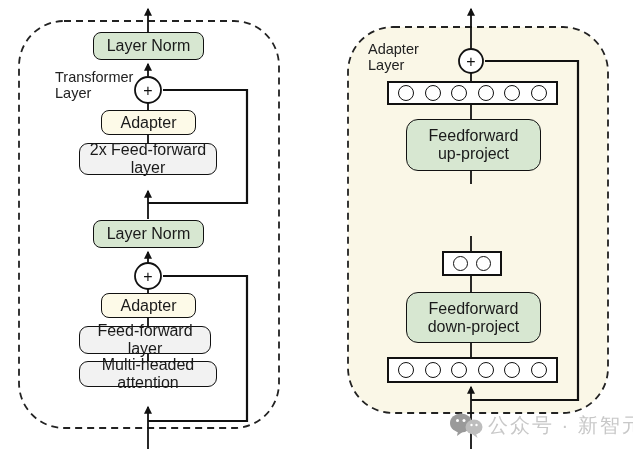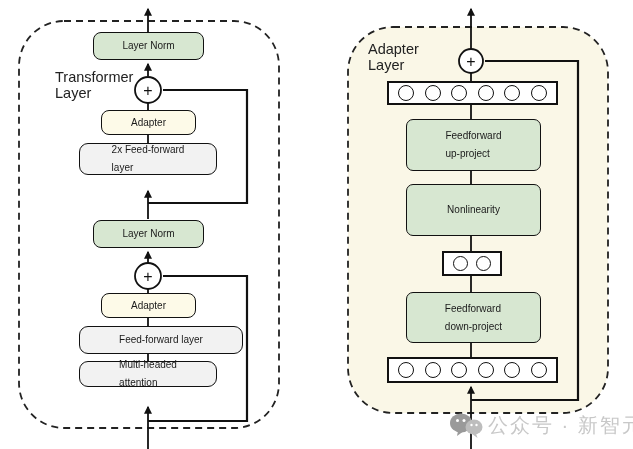--- a/index.html
+++ b/index.html
@@ -3,25 +3,25 @@
 <meta charset="utf-8">
 <style>
   html,body{margin:0;padding:0;background:#ffffff;}
   .canvas{
     position:relative;width:633px;height:449px;background:#ffffff;overflow:hidden;
     font-family:"Liberation Sans","DejaVu Sans",sans-serif;color:#1a1a1a;
   }
   .canvas svg.overlay{position:absolute;left:0;top:0;width:633px;height:449px;}
   .box{
     position:absolute;box-sizing:border-box;display:flex;align-items:center;justify-content:center;
-    border:1.6px solid #111111;font-size:10px;line-height:18px;
+    border:1.6px solid #111111;text-align:center;font-size:16px;line-height:18px;
     white-space:pre-line;background:#ffffff;
   }
   .box.green{background:#d7e7d1;border-radius:8px;}
-  .box.green.big{border-radius:7px;}
+  .box.green.big{border-radius:12px;}
   .box.yellow{background:#fdfae8;border-radius:8px;}
   .box.gray{background:#f2f2f2;border-radius:9px;}
   .featrow{
     position:absolute;box-sizing:border-box;display:flex;align-items:center;
     border:2px solid #111111;background:#ffffff;justify-content:space-between;padding:0 9px;
   }
   .featrow.small{justify-content:center;gap:8px;padding:0;}
   .dot{
     box-sizing:border-box;width:16px;height:16px;border:1.6px solid #111111;border-radius:50%;
     background:#ffffff;flex:0 0 auto;
@@ -95,35 +95,34 @@
 Layer</div>
   <div class="panel-label" style="left:368px;top:41px;">Adapter
 Layer</div>
 
   <div class="box green" style="left:93px;top:32px;width:111px;height:28px;">Layer Norm</div>
   <div class="box yellow" style="left:101px;top:110px;width:95px;height:25px;">Adapter</div>
   <div class="box gray" style="left:79px;top:143px;width:138px;height:32px;">2x Feed-forward
 layer</div>
   <div class="box green" style="left:93px;top:220px;width:111px;height:28px;">Layer Norm</div>
   <div class="box yellow" style="left:101px;top:293px;width:95px;height:25px;">Adapter</div>
-  <div class="box gray" style="left:79px;top:326px;width:164px;height:28px;">Feed-forward layer</div>
+  <div class="box gray" style="left:79px;top:326px;width:132px;height:28px;">Feed-forward layer</div>
   <div class="box gray" style="left:79px;top:361px;width:138px;height:26px;">Multi-headed
 attention</div>
 
   <div class="featrow" style="left:387px;top:81px;width:171px;height:24px;">
       <span class="dot"></span>
       <span class="dot"></span>
       <span class="dot"></span>
       <span class="dot"></span>
       <span class="dot"></span>
       <span class="dot"></span>
     </div>
   <div class="box green big" style="left:406px;top:119px;width:135px;height:52px;">Feedforward
 up-project</div>
-  <div class="box green big" style="left:406px;top:184px;width:135px;height:52px;">Nonlinearity</div>
   <div class="featrow small" style="left:442px;top:251px;width:60px;height:25px;">
       <span class="dot"></span>
       <span class="dot"></span>
     </div>
   <div class="box green big" style="left:406px;top:292px;width:135px;height:51px;">Feedforward
 down-project</div>
   <div class="featrow" style="left:387px;top:357px;width:171px;height:26px;">
       <span class="dot"></span>
       <span class="dot"></span>
       <span class="dot"></span>

